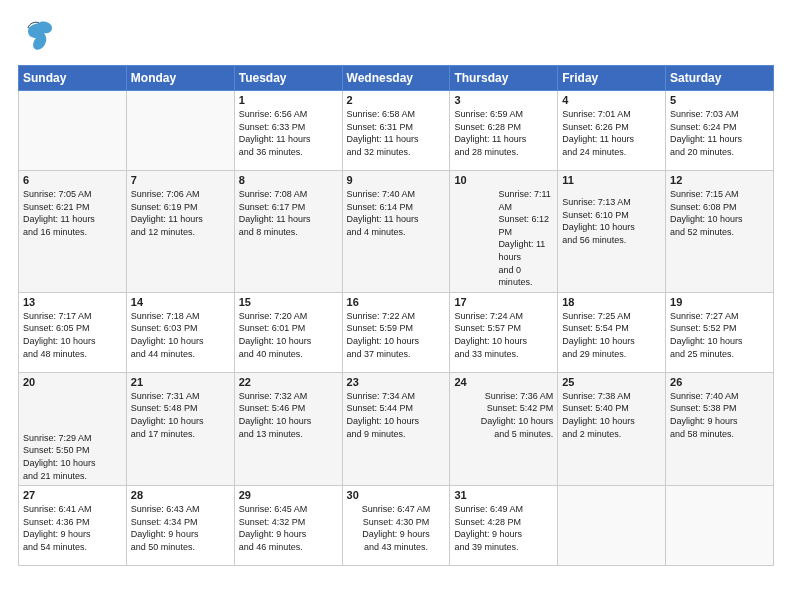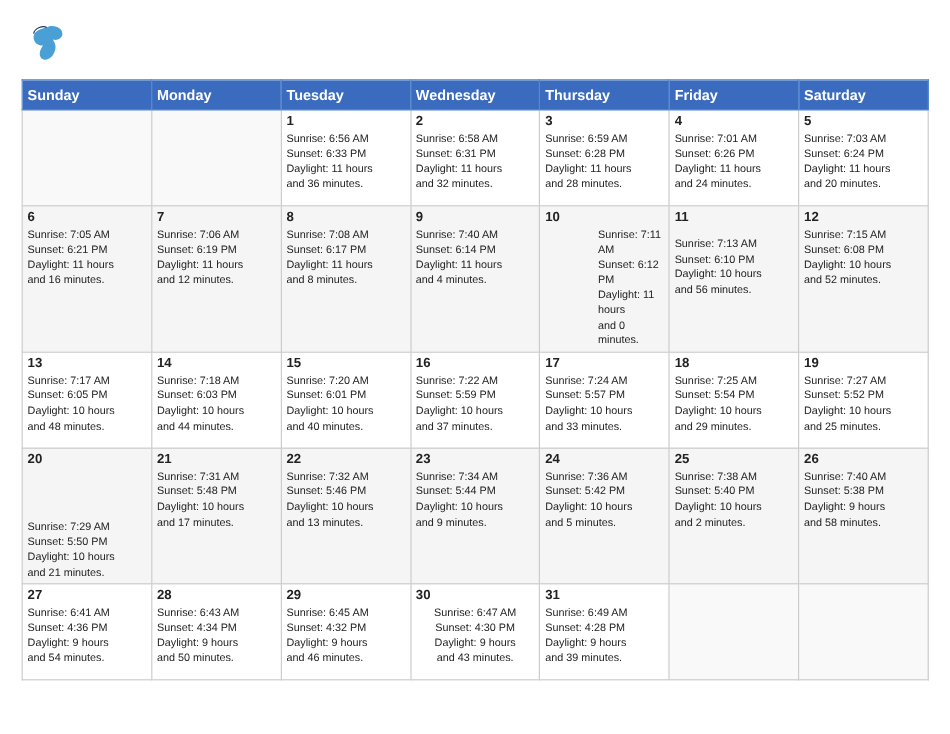--- a/index.html
+++ b/index.html
@@ -295,21 +295,21 @@
           </td>
           <td>
             <span class="day-number">23</span>
             <div class="day-info" style="white-space: pre-line;">Sunrise: 7:34 AM
 Sunset: 5:44 PM
 Daylight: 10 hours
 and 9 minutes.</div>
           </td>
           <td>
             <span class="day-number">24</span>
-            <div class="day-info" style="white-space: pre-line;">Sunrise: 7:36 AM
+            <div class="day-info" style="white-space: pre-line; text-align: right;">Sunrise: 7:36 AM
 Sunset: 5:42 PM
 Daylight: 10 hours
 and 5 minutes.</div>
           </td>
           <td>
             <span class="day-number">25</span>
             <div class="day-info" style="white-space: pre-line;">Sunrise: 7:38 AM
 Sunset: 5:40 PM
 Daylight: 10 hours
 and 2 minutes.</div>

